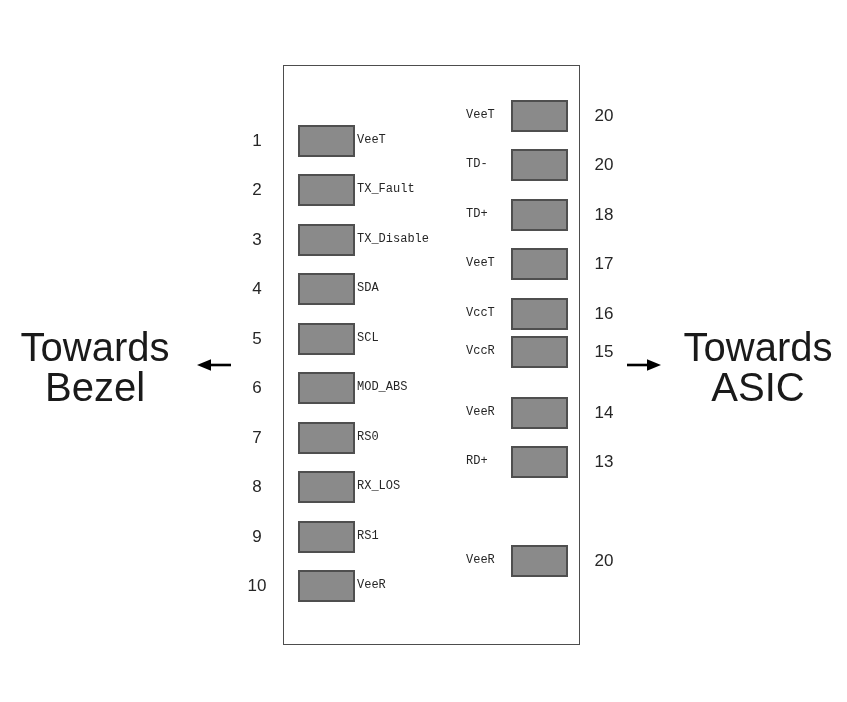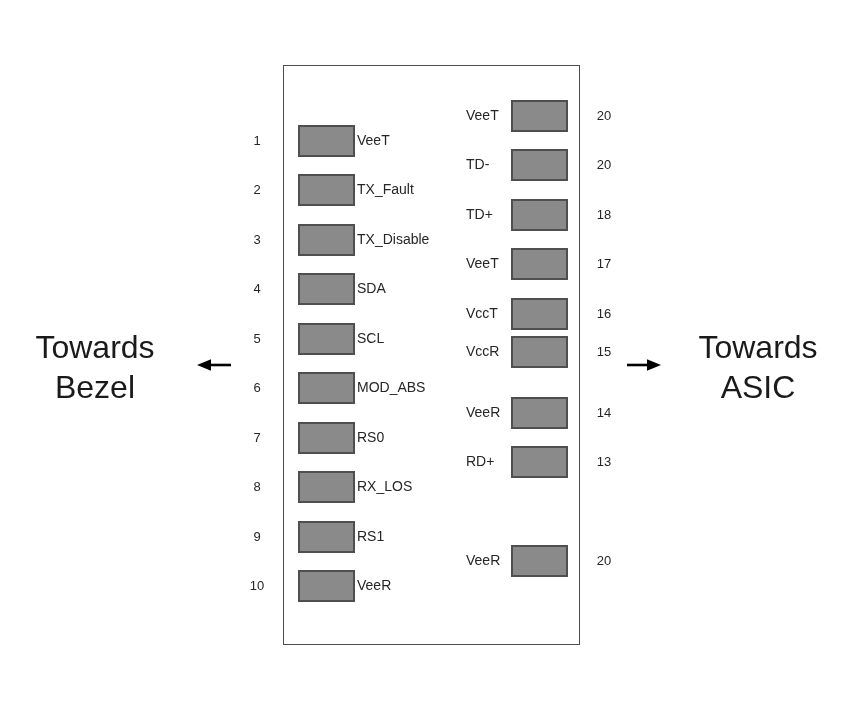--- a/index.html
+++ b/index.html
@@ -38,43 +38,44 @@
     background: #8a8a8a;
     border: 2px solid #4f4f4f;
   }
   .pad.left  { left: 298px; }
   .pad.right { left: 511px; }
 
   .pin-num {
     position: absolute;
     height: 32px;
     line-height: 32px;
-    font-size: 13px;
+    font-size: 17px;
     color: #262626;
     text-align: center;
   }
   .pin-num.left  { left: 237px; width: 40px; }
   .pin-num.right { left: 586px; width: 36px; }
 
   .pin-label {
     position: absolute;
     height: 32px;
     line-height: 30px;
-    font-size: 14px;
+    font-size: 12px;
     color: #262626;
     white-space: nowrap;
+    font-family: Liberation Mono, monospace;
   }
   .pin-label.left  { left: 357px; }
   .pin-label.right { left: 466px; }
 
   .direction-label {
     position: absolute;
     top: 327px;
     width: 180px;
-    font-size: 32px;
+    font-size: 40px;
     line-height: 40px;
     color: #1a1a1a;
     text-align: center;
   }
   .direction-label.bezel { left: 5px; }
   .direction-label.asic  { left: 668px; }
 
   .arrow {
     position: absolute;
     top: 357px;

